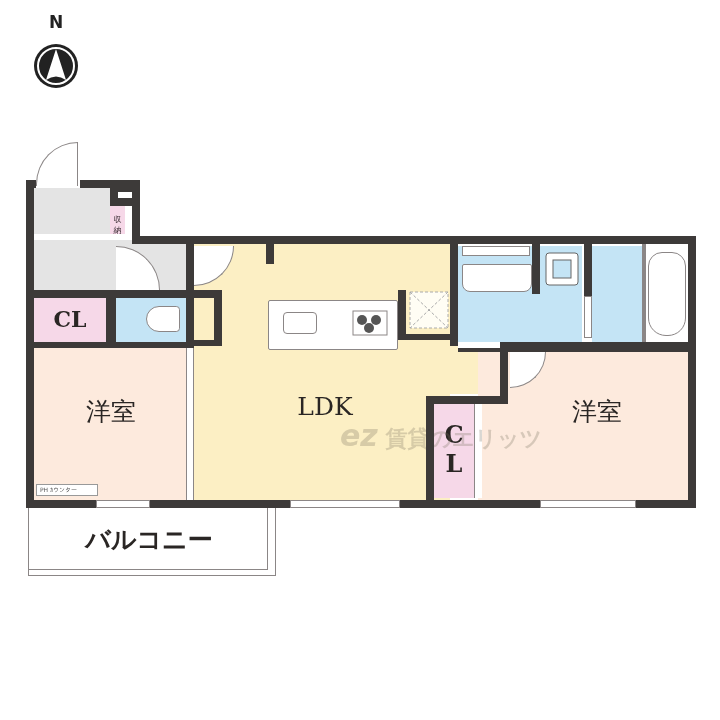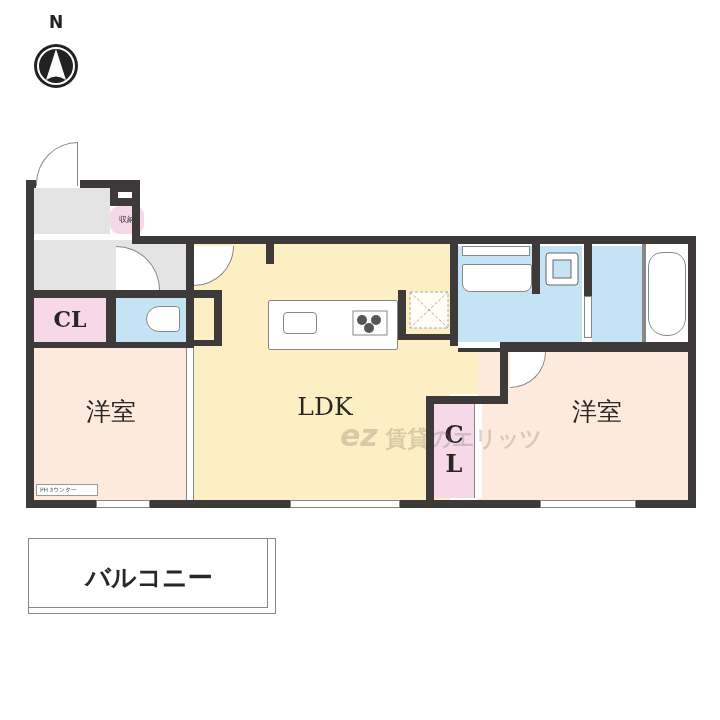--- a/index.html
+++ b/index.html
@@ -22,33 +22,33 @@
 
 <div class="abs" style="left:28px;top:12px;width:56px;height:80px;">
   <div class="lbl" style="position:absolute;left:0;width:56px;top:0;text-align:center;font-family:'DejaVu Sans',sans-serif;font-weight:bold;font-size:17px;color:#222;">N</div>
   <svg width="48" height="48" viewBox="0 0 48 48" style="position:absolute;left:4px;top:30px;">
     <circle cx="24" cy="24" r="22" fill="#222"></circle>
     <circle cx="24" cy="24" r="18" fill="none" stroke="#fff" stroke-width="2"></circle>
     <path d="M24 7 L14 38 Q24 31 34 38 Z" fill="#fff"></path>
   </svg>
 </div>
 
-<div class="abs" style="left:28px;top:500px;width:248px;height:76px;border:1.5px solid #8b8686;background:#fff;margin-top:38px;">
+<div class="abs" style="left:28px;top:500px;width:248px;height:76px;border:1.5px solid #8b8686;background:#fff;">
   <div class="abs" style="left:-1px;top:-1px;width:240px;height:70px;border-right:1.5px solid #8b8686;border-bottom:1.5px solid #8b8686;"></div>
   <div class="lbl" style="position:absolute;left:0;width:240px;top:22px;text-align:center;font-family:'DejaVu Sans',sans-serif;font-size:25px;color:#2a2624;">バルコニー</div>
 </div>
 
 <div class="door-arc" style="left:36px;top:142px;width:42px;height:44px;border-radius:42px 0 0 0;border-bottom:none;"></div>
 
 <div class="abs gray" style="left:34px;top:188px;width:76px;height:46px;"></div>
 <div class="abs" style="left:34px;top:234px;width:150px;height:6px;background:#fff;"></div>
 
 <div class="abs gray" style="left:34px;top:240px;width:152px;height:50px;"></div>
 
-<div class="abs pink" style="left:110px;top:206px;width:34px;height:28px;border-radius:9px;">
+<div class="abs pink" style="left:110px;top:206px;width:15px;height:28px;">
   <div style="font-size:8px;font-family:'DejaVu Sans',sans-serif;color:#3a2c33;text-align:center;margin-top:8px;">収納</div>
 </div>
 
 <div class="abs pink" style="left:34px;top:298px;width:72px;height:44px;">
   <div class="lbl" style="font-size:22px;text-align:center;margin-top:8px;color:#2a2624;">CL</div>
 </div>
 
 <div class="abs wet" style="left:116px;top:298px;width:76px;height:44px;"></div>
 <div class="fix" style="left:146px;top:306px;width:34px;height:26px;border-radius:14px 4px 4px 14px;"></div>
 

